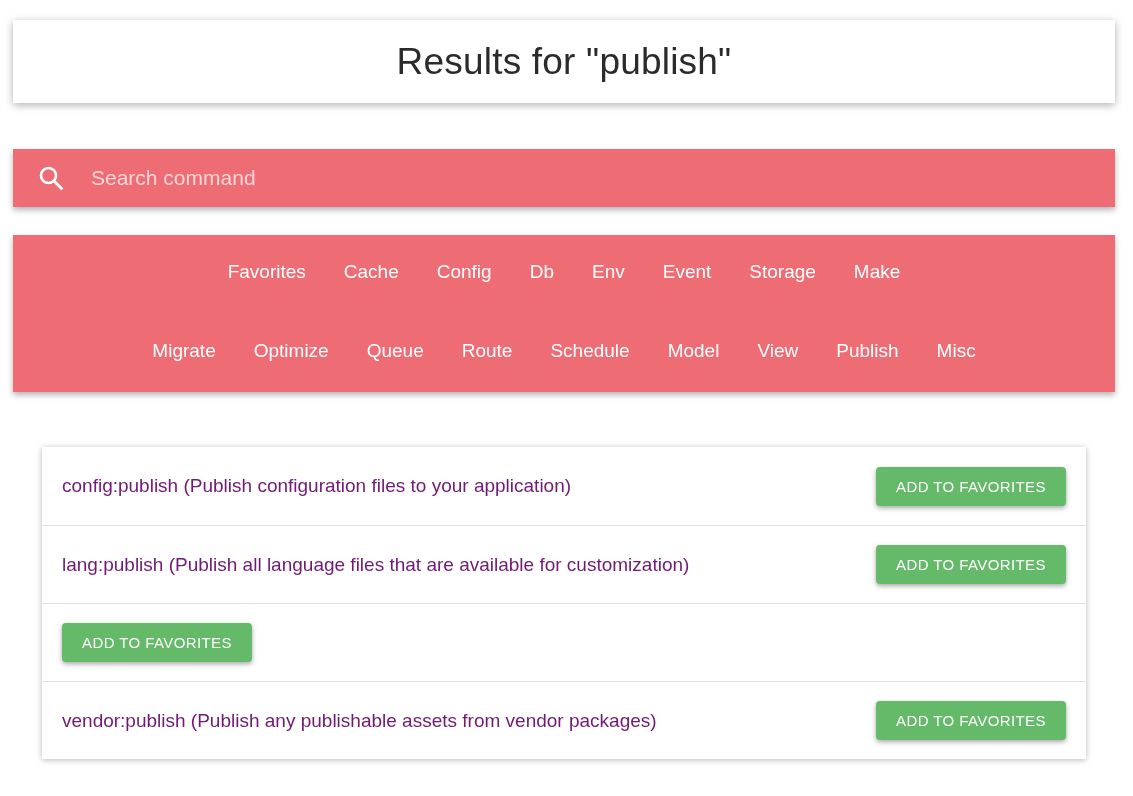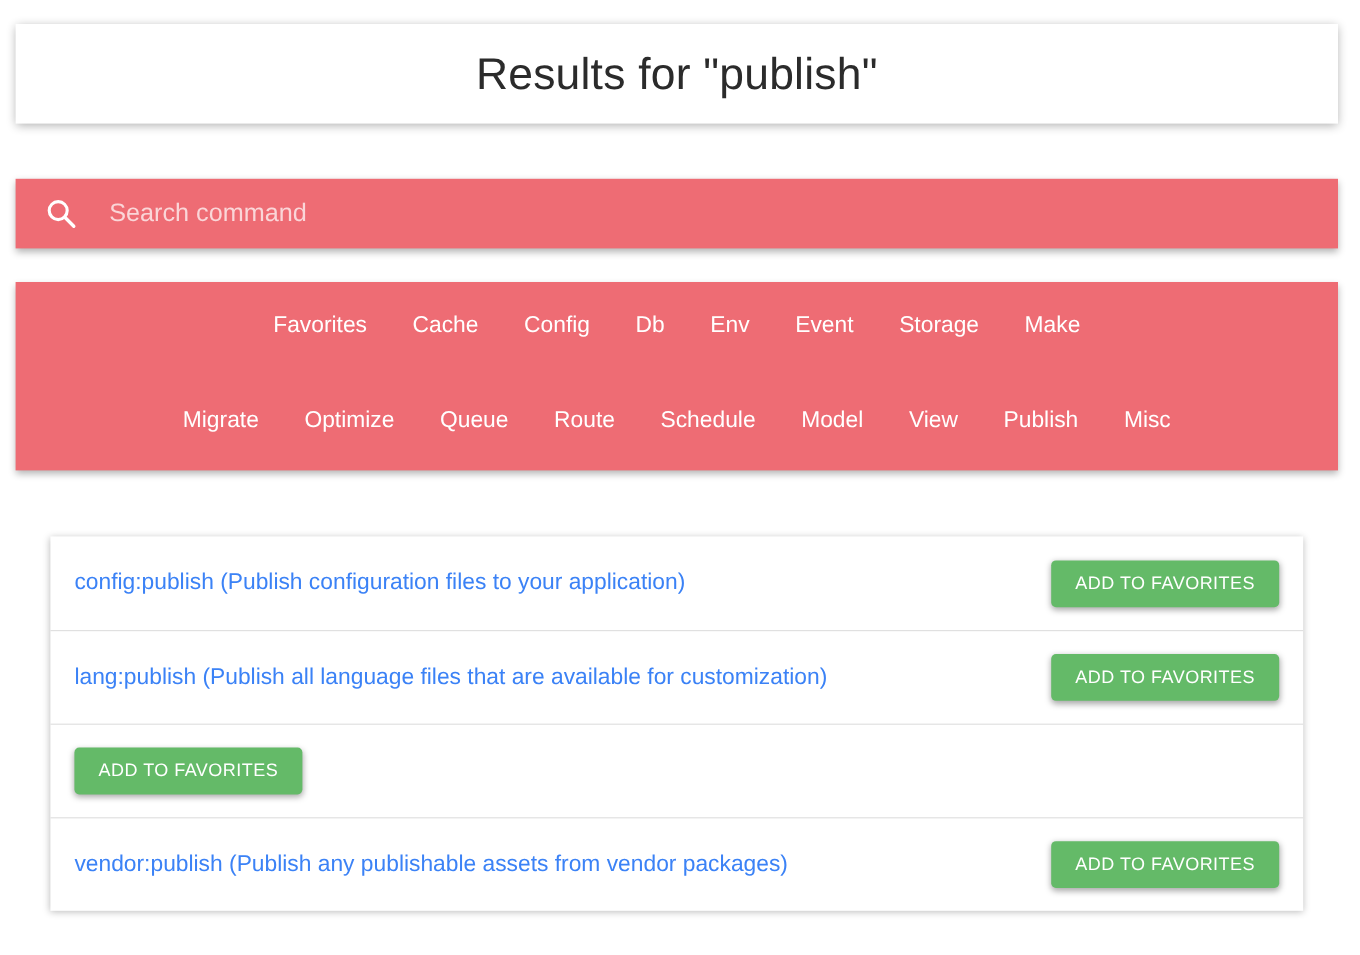--- a/index.html
+++ b/index.html
@@ -78,21 +78,21 @@
   }
   .result-row {
     height: 78px;
     display: flex; align-items: center; justify-content: space-between;
     padding: 0 20px;
     box-sizing: border-box;
   }
   .result-row + .result-row { border-top: 1px solid #e0e0e0; justify-content: space-between; }
   .result-label {
     font-size: 19px;
-    color: #3b82f6;
+    color: #701a75;
   }
   .fav-button {
     background: #64ba68;
     color: #ffffff;
     border: none;
     border-radius: 4px;
     box-shadow: 0 2px 5px rgba(0,0,0,0.35);
     font-family: "Liberation Sans", sans-serif;
     font-size: 15px;
     letter-spacing: 0.4px;

